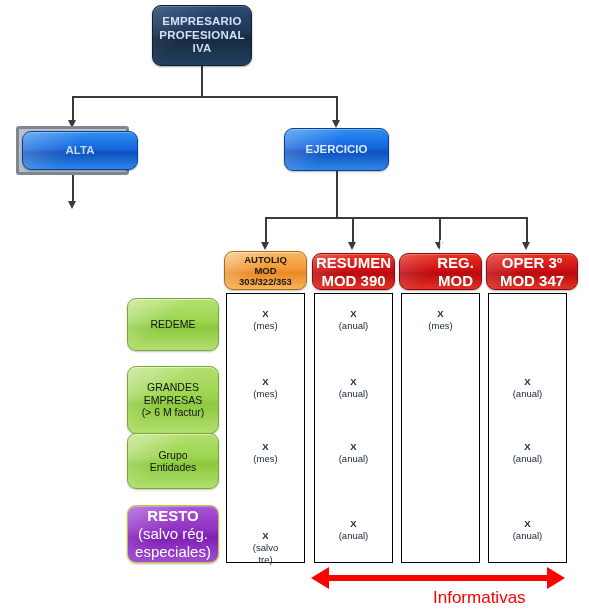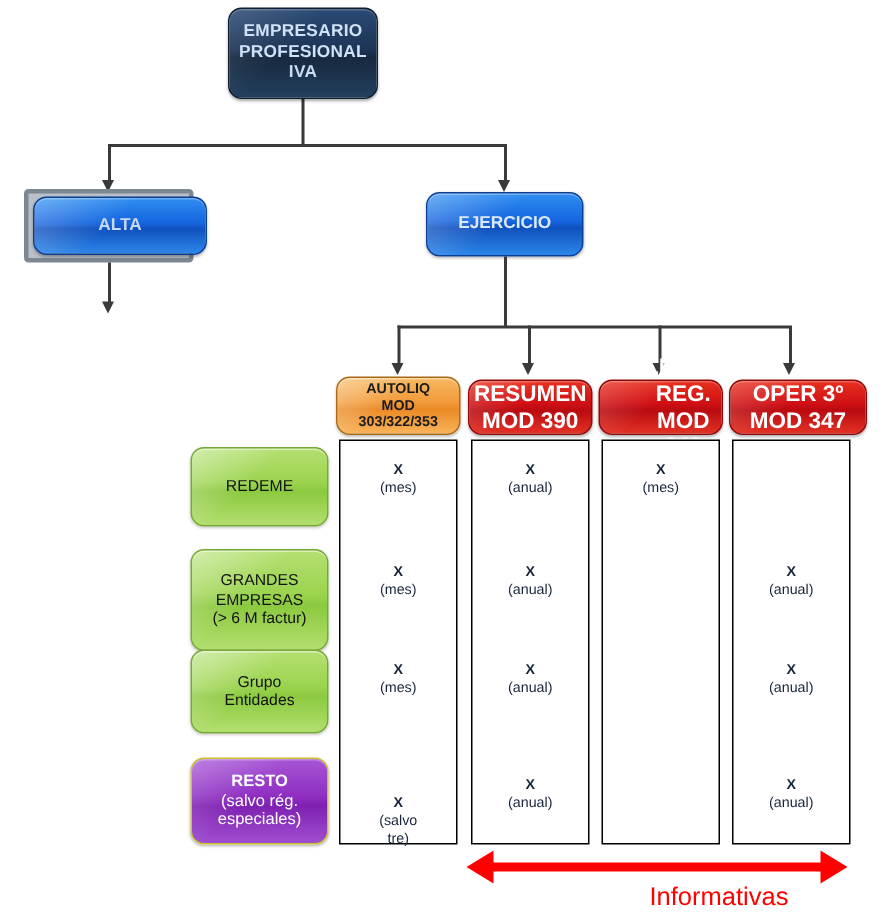--- a/index.html
+++ b/index.html
@@ -101,21 +101,21 @@
     box-shadow: inset 0 1px 0 rgba(255,255,255,.5), 0 1px 2px rgba(0,0,0,.22);
   }
 
   
   .n-purple {
     background:
       linear-gradient(135deg, rgba(255,255,255,0.26) 0%, rgba(255,255,255,0) 44%),
       linear-gradient(to bottom, #a755d6 0%, #8f2fc2 44%, #7f20b2 56%, #a04fd0 100%);
     border: 1px solid #c9c22e;
     color: #ffffff;
-    font-size: 11px;
+    font-size: 15px;
     font-weight: normal;
     box-shadow: inset 0 1px 0 rgba(255,255,255,.3), 0 1px 2px rgba(0,0,0,.3);
   }
   .n-purple .ln:first-child { font-weight: bold; }
 
   
   .col {
     position: absolute;
     box-sizing: border-box;
     border: 1px solid #000000;

